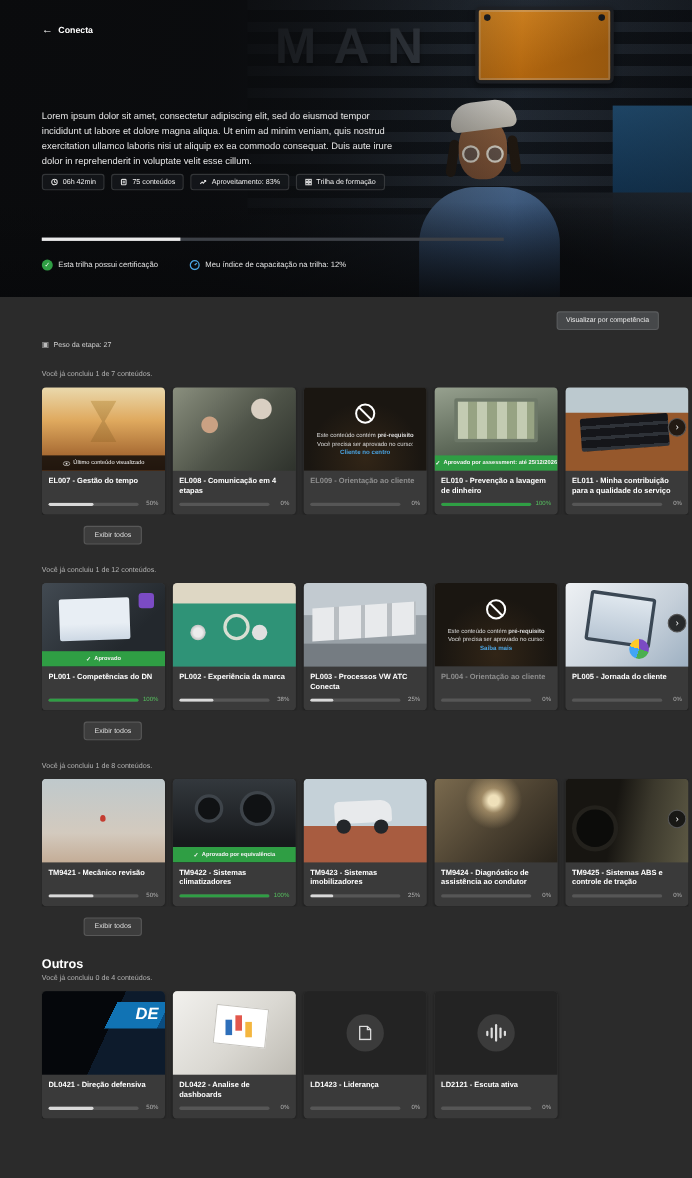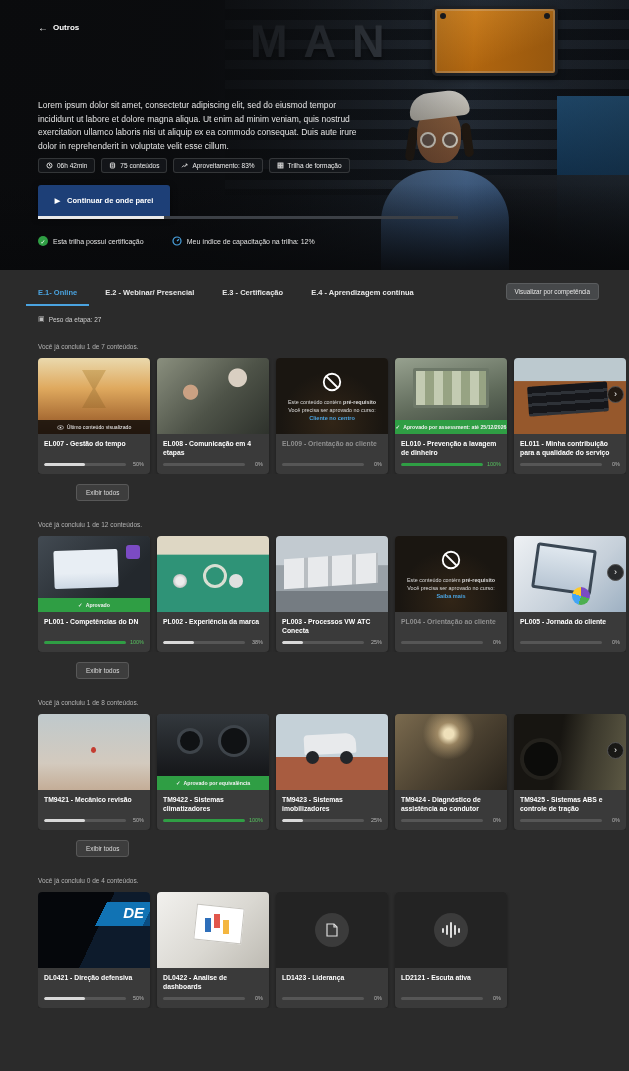--- a/index.html
+++ b/index.html
@@ -186,21 +186,21 @@
     <span class="jacket"></span>
     <span class="head"></span>
     <span class="cap"></span>
     <span class="glasses"></span>
   </div>
   <div class="shade"></div>
 
   <div class="hero-content">
     <button class="back-btn">
       <span class="back-arrow">←</span>
-      <span>Outros</span>
+      <span>Conecta</span>
     </button>
     <p class="hero-desc">Lorem ipsum dolor sit amet, consectetur adipiscing elit, sed do eiusmod tempor incididunt ut labore et dolore magna aliqua. Ut enim ad minim veniam, quis nostrud exercitation ullamco laboris nisi ut aliquip ex ea commodo consequat. Duis aute irure dolor in reprehenderit in voluptate velit esse cillum.</p>
 
     <div class="badges">
       <span class="badge">
         <svg viewBox="0 0 10 10">
             <circle cx="5" cy="5" r="3.6"></circle>
             <path d="M5 2.8V5l1.7 1"></path>
           </svg>
         <span>06h 42min</span>
@@ -223,24 +223,20 @@
         <svg viewBox="0 0 10 10">
             <rect x="1.5" y="1.5" width="3" height="3"></rect>
             <rect x="5.5" y="1.5" width="3" height="3"></rect>
             <rect x="1.5" y="5.5" width="3" height="3"></rect>
             <rect x="5.5" y="5.5" width="3" height="3"></rect>
           </svg>
         <span>Trilha de formação</span>
       </span>
     </div>
 
-    <button class="cta-btn">
-      <span class="play-ic">▶</span>
-      <span>Continuar de onde parei</span>
-    </button>
     <div class="cta-track">
       <div class="fill" style="width: 30%;"></div>
     </div>
 
     <div class="hero-notes">
       <span class="note">
         <span class="chk-circle">✓</span>
         <span>Esta trilha possui certificação</span>
       </span>
       <span class="note gauge">
@@ -248,26 +244,20 @@
             <circle cx="5" cy="5" r="4" fill="none" stroke="#4aa3e0" stroke-width="1.2"></circle>
             <path d="M5 5L7 3.2" stroke="#4aa3e0" stroke-width="1.2"></path>
           </svg>
         <span>Meu índice de capacitação na trilha: 12%</span>
       </span>
     </div>
   </div>
 </header>
 
 <div class="tabs-row">
-  <nav class="tabs">
-    <button class="tab active">E.1- Online</button>
-    <button class="tab">E.2 - Webinar/ Presencial</button>
-    <button class="tab">E.3 - Certificação</button>
-    <button class="tab">E.4 - Aprendizagem contínua</button>
-  </nav>
   <button class="competence-btn">Visualizar por competência</button>
 </div>
 <div class="stage">
   <span class="ic">▣</span>
   <span>Peso da etapa: 27</span>
 </div>
 
 <section class="cat">
   <div class="cat-sub">Você já concluiu 1 de 7 conteúdos.</div>
   <div class="cards">
@@ -479,20 +469,21 @@
           </div>
         <span class="pct">0%</span>
       </div>
     </article>
     <button class="next-btn">›</button>
   </div>
   <button class="show-all">Exibir todos</button>
 </section>
 
 <section class="cat">
+  <h2 class="cat-title">Outros</h2>
   <div class="cat-sub">Você já concluiu 0 de 4 conteúdos.</div>
   <div class="cards">
     <article class="card">
       <div class="thumb t-dl0421">
         <span class="de-text">DE</span>
       </div>
       <div class="card-title">DL0421 - Direção defensiva</div>
       <div class="progress-row">
         <div class="track">
             <div class="fill" style="width: 50%;"></div>

